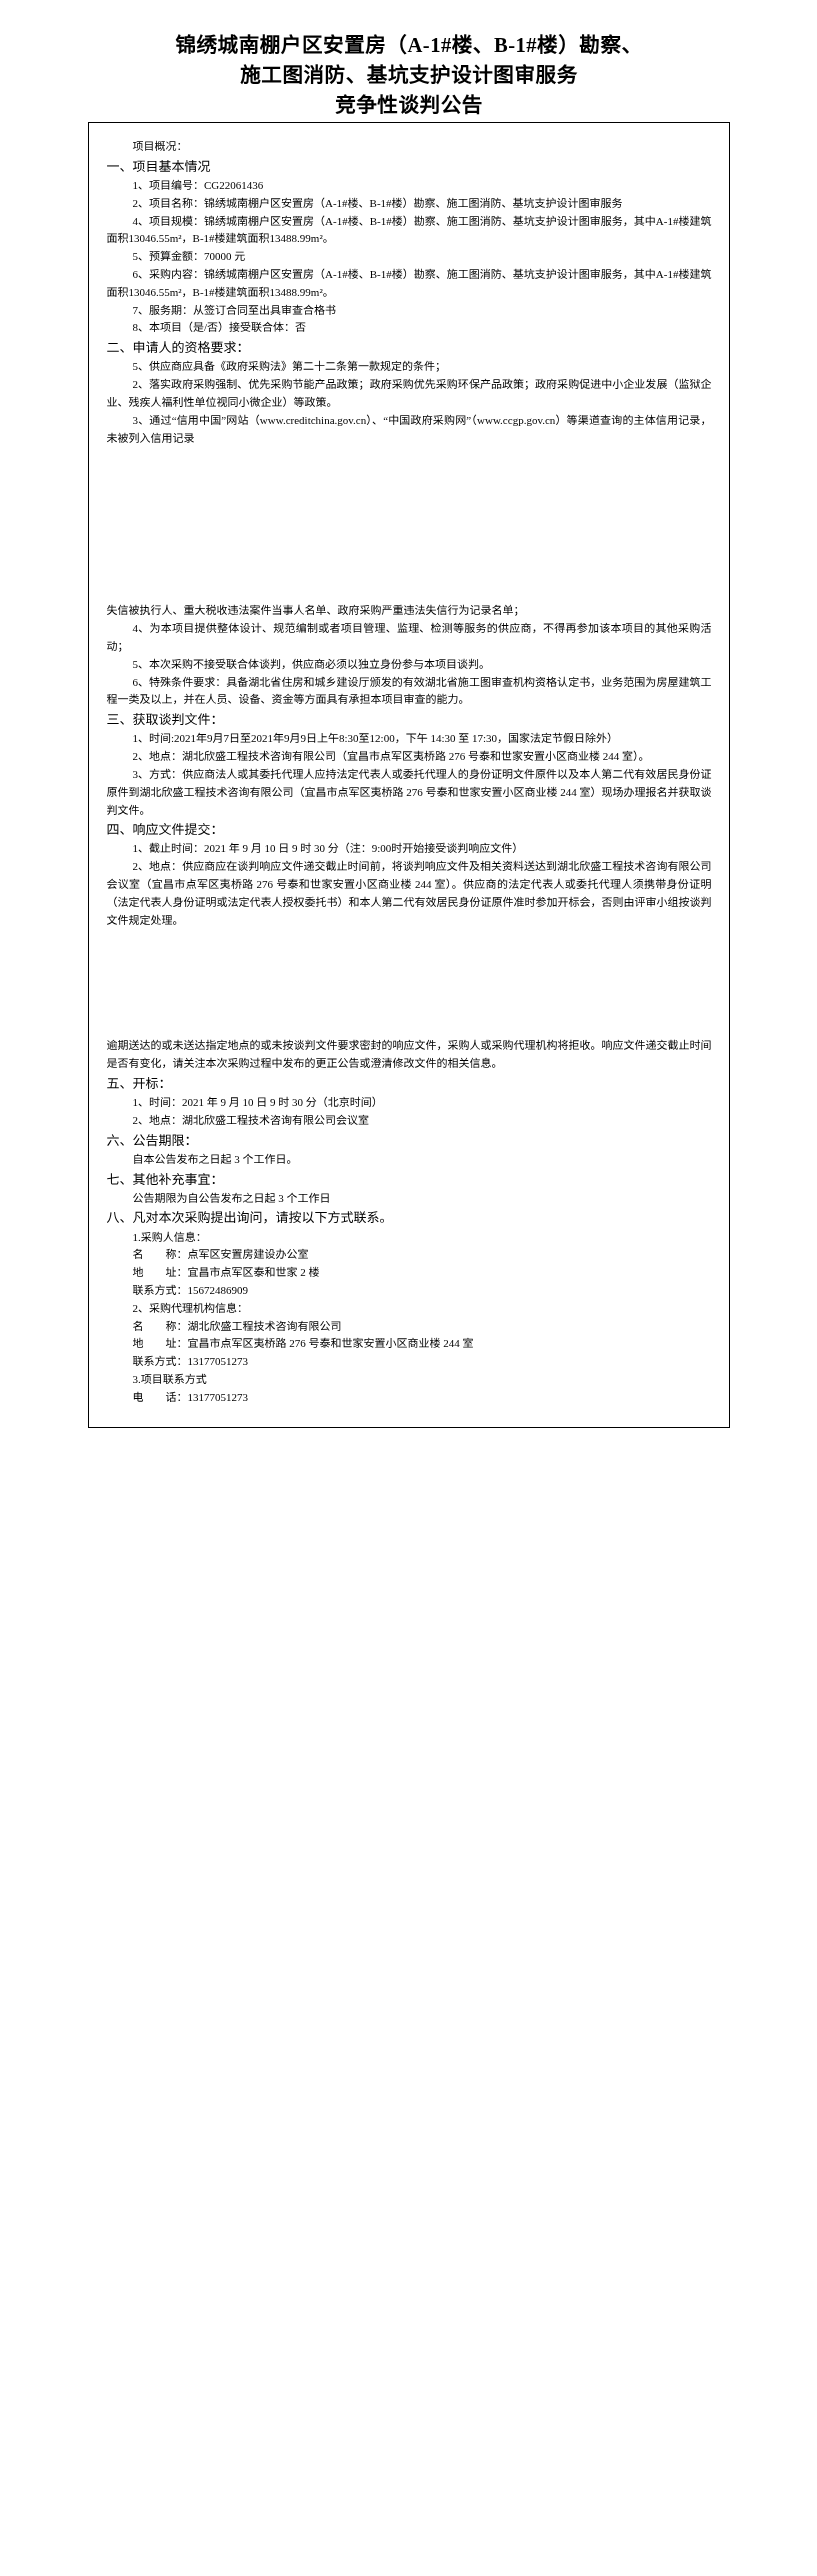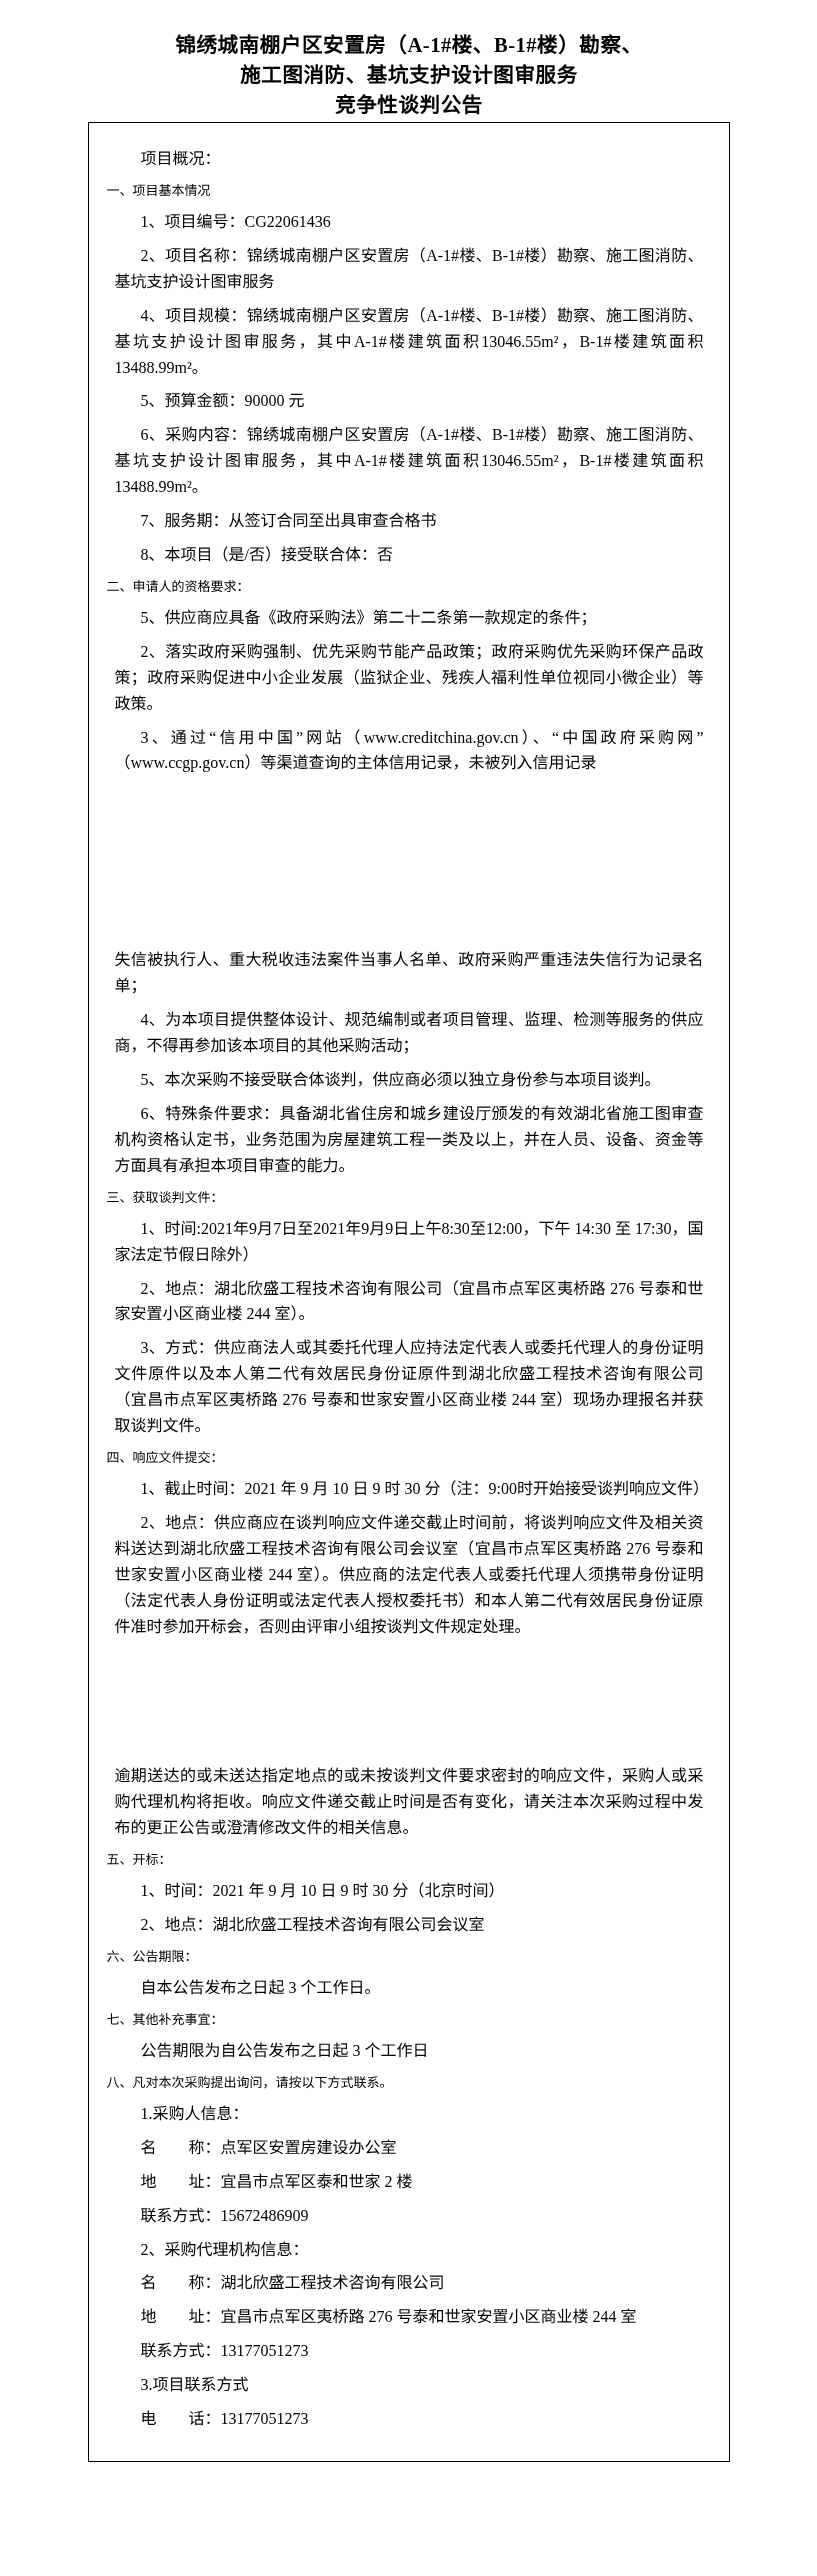--- a/index.html
+++ b/index.html
@@ -30,22 +30,22 @@
   }
   .doc-title .line {
     display: block;
   }
   .body-box {
     border: 1px solid #000000;
     padding: 15.5px 17.5px 20.6px 17.5px;
     box-sizing: border-box;
   }
   p {
-    margin: 8px;
-    font-size: 16px;
+    margin: 0;
+    font-size: 11px;
     line-height: 1.62;
     text-align: justify;
   }
   .indent1 { text-indent: 0; }
   .indent2 { text-indent: 26px; }
   .sec-head {
     font-size: 13px;
     line-height: 1.62;
     margin: 0;
     font-weight: normal;
@@ -68,21 +68,21 @@
   </div>
 
   <div class="body-box">
 
     <p class="indent2">项目概况：</p>
 
     <p class="sec-head">一、项目基本情况</p>
     <p class="indent2">1、项目编号：CG22061436</p>
     <p class="indent2">2、项目名称：锦绣城南棚户区安置房（A-1#楼、B-1#楼）勘察、施工图消防、基坑支护设计图审服务</p>
     <p class="indent2">4、项目规模：锦绣城南棚户区安置房（A-1#楼、B-1#楼）勘察、施工图消防、基坑支护设计图审服务，其中A-1#楼建筑面积13046.55m²，B-1#楼建筑面积13488.99m²。</p>
-    <p class="indent2">5、预算金额：90000 元</p>
+    <p class="indent2">5、预算金额：70000 元</p>
     <p class="indent2">6、采购内容：锦绣城南棚户区安置房（A-1#楼、B-1#楼）勘察、施工图消防、基坑支护设计图审服务，其中A-1#楼建筑面积13046.55m²，B-1#楼建筑面积13488.99m²。</p>
     <p class="indent2">7、服务期：从签订合同至出具审查合格书</p>
     <p class="indent2">8、本项目（是/否）接受联合体：否</p>
 
     <p class="sec-head">二、申请人的资格要求：</p>
     <p class="indent2">5、供应商应具备《政府采购法》第二十二条第一款规定的条件；</p>
     <p class="indent2">2、落实政府采购强制、优先采购节能产品政策；政府采购优先采购环保产品政策；政府采购促进中小企业发展（监狱企业、残疾人福利性单位视同小微企业）等政策。</p>
     <p class="indent2">3、通过“信用中国”网站（www.creditchina.gov.cn）、“中国政府采购网”（www.ccgp.gov.cn）等渠道查询的主体信用记录，未被列入信用记录</p>
 
     <div class="blank-big"></div>

